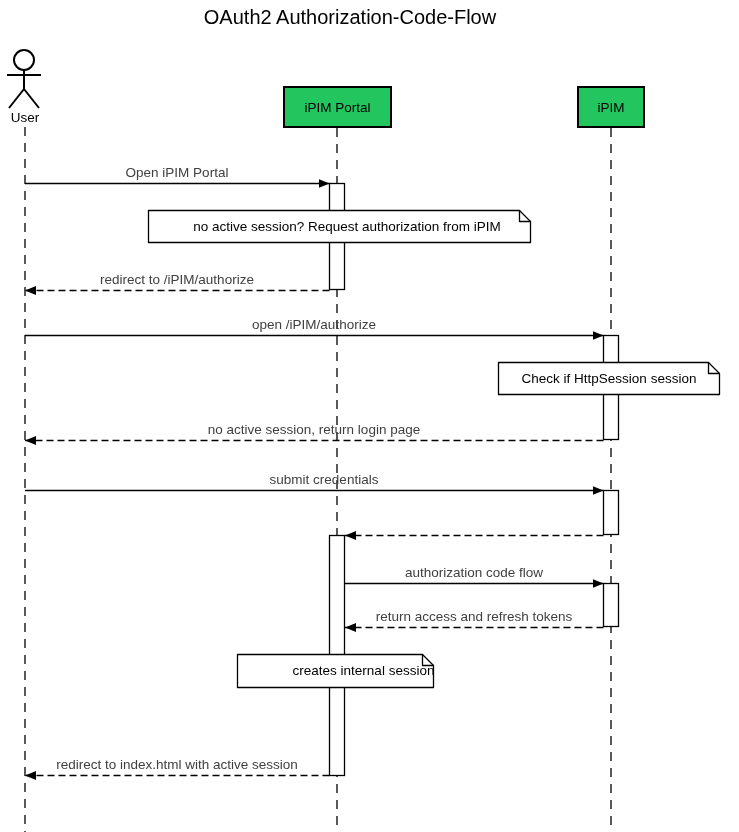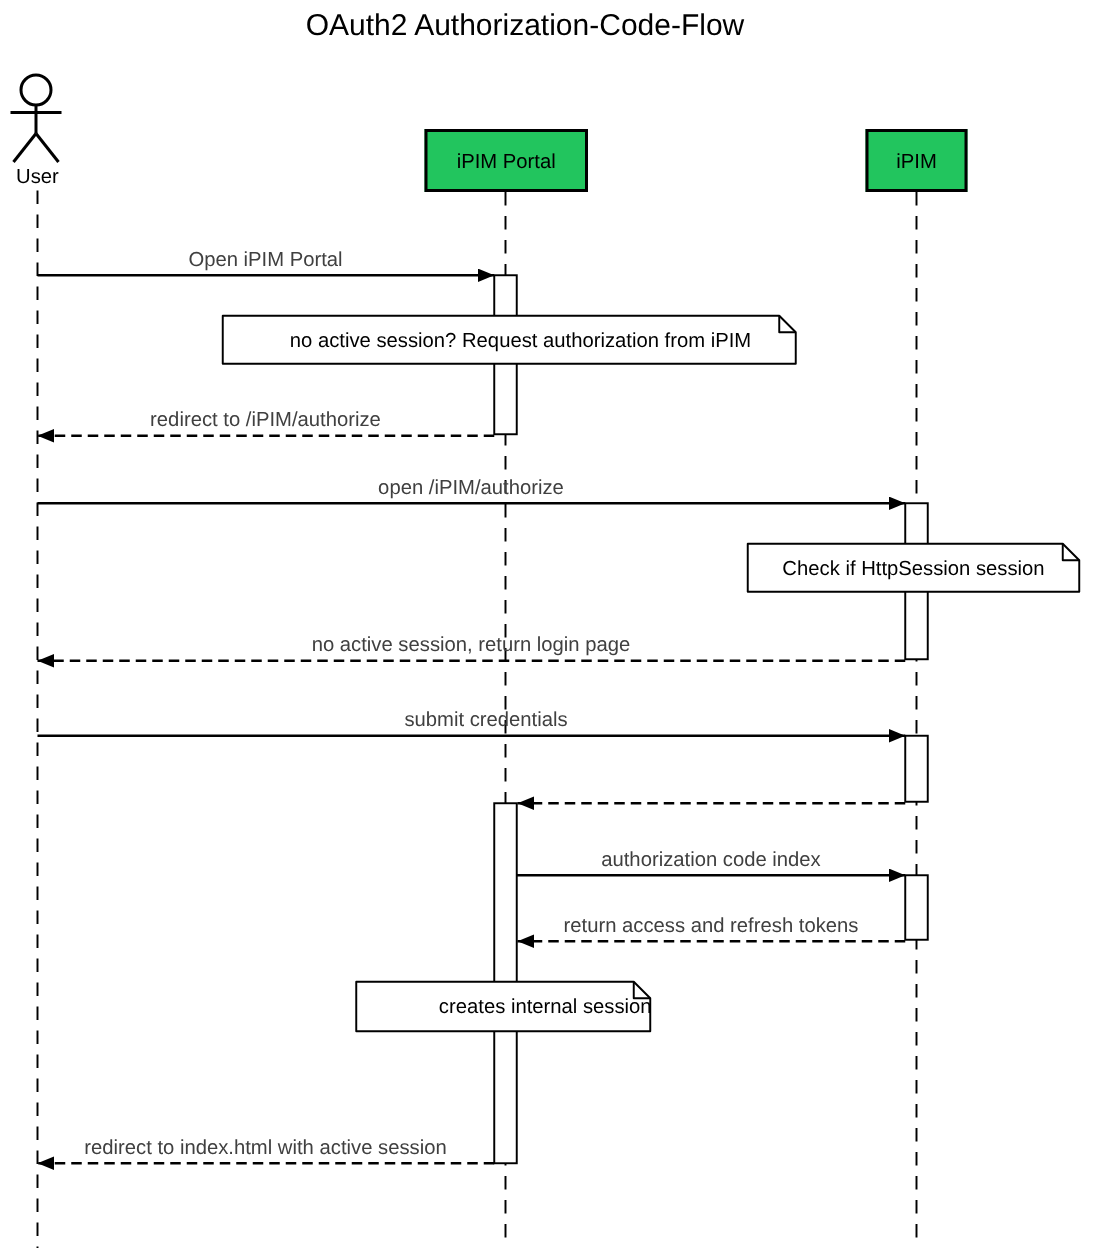--- a/index.html
+++ b/index.html
@@ -145,21 +145,21 @@
 
   <div class="pbox ipim-box">
     <span>iPIM</span>
   </div>
 
   <div class="msg m0">Open iPIM Portal</div>
   <div class="msg m1">redirect to /iPIM/authorize</div>
   <div class="msg m3">no active session, return login page</div>
   <div class="msg m2">open /iPIM/authorize</div>
   <div class="msg m4">submit credentials</div>
-  <div class="msg m6">authorization code index</div>
+  <div class="msg m6">authorization code flow</div>
   <div class="msg m7">return access and refresh tokens</div>
   <div class="msg m8">redirect to index.html with active session</div>
 
   <div class="note-label n0">no active session? Request authorization from iPIM</div>
   <div class="note-label n1">Check if HttpSession session</div>
   <div class="note-label n2">creates internal session</div>
 
 </div>
 
 </body></html>

